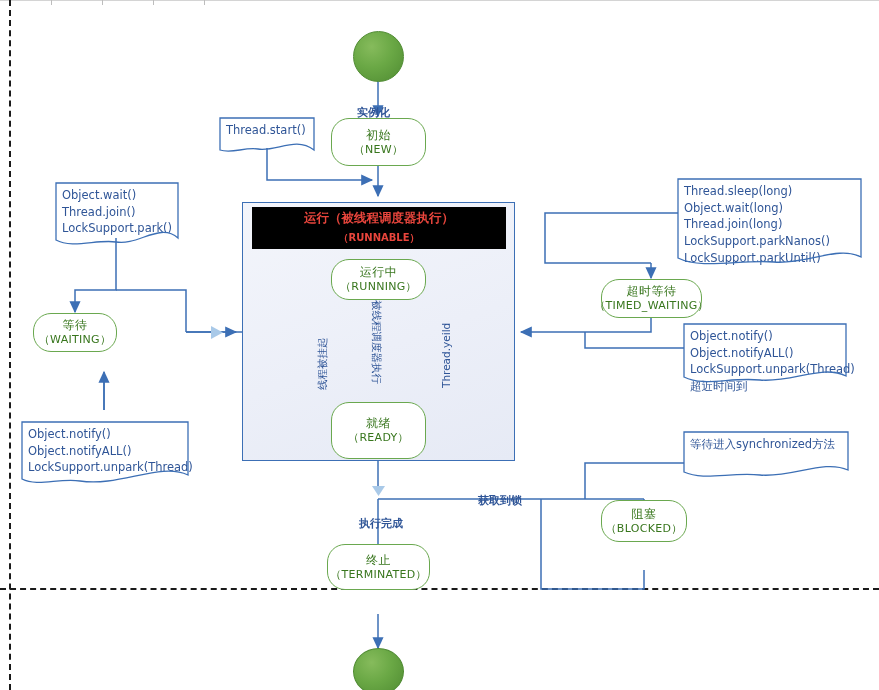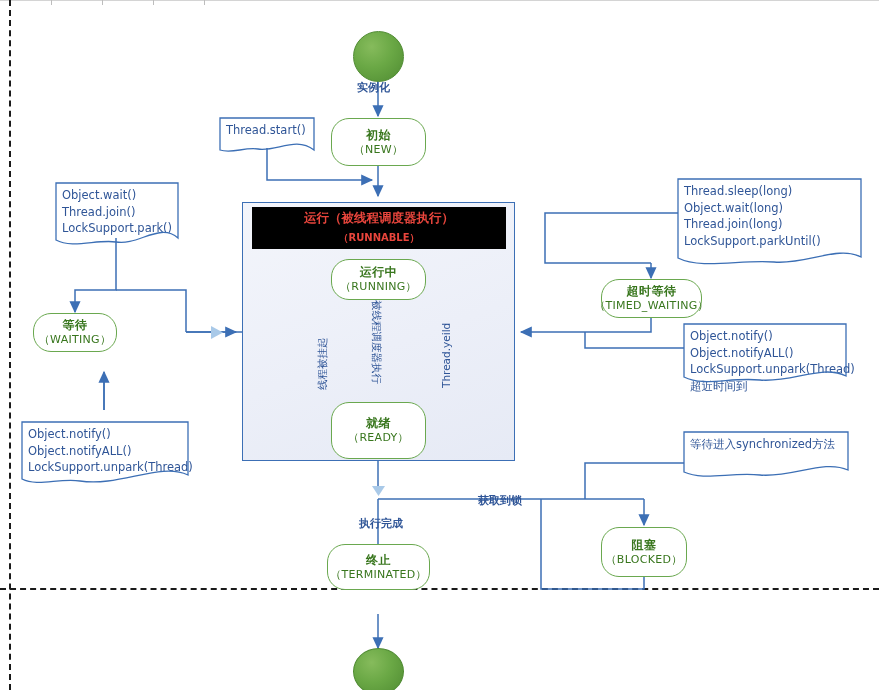--- a/index.html
+++ b/index.html
@@ -11,21 +11,21 @@
   .frame-bottom{position:absolute;left:0px;top:588px;width:879px;height:0;border-top:2px dashed #1a1a1a;}
   .frame-topline{position:absolute;left:0;top:0;width:879px;height:1px;background:#d4d4d4;}
   .tickmark{position:absolute;top:0;width:1px;height:5px;background:#bdbdbd;}
 
   svg.layer{position:absolute;left:0;top:0;width:879px;height:690px;overflow:visible;}
 
   
   .state{position:absolute;border:1.6px solid #6aa84f;border-radius:18px;background:#ffffff;
          display:flex;flex-direction:column;align-items:center;justify-content:center;
          color:#38761d;line-height:1.25;box-sizing:border-box;}
-  .state .cn{font-size:12px;font-weight:700;letter-spacing:.5px;}
+  .state .cn{font-size:12px;font-weight:400;letter-spacing:.5px;}
   .state .en{font-size:11px;letter-spacing:.3px;}
 
   
   .terminator{position:absolute;border-radius:50%;
      background:radial-gradient(circle at 36% 30%, #86bb5c 0%, #6aa845 45%, #4f8b32 100%);
      border:1.5px solid #4f8b32;}
 
   
   #runnable-box{position:absolute;left:242px;top:202px;width:273px;height:259px;
      border:1.4px solid #3c6fb5;background:linear-gradient(160deg,#f3f5fb 0%,#eceff8 55%,#e6eaf5 100%);
@@ -149,21 +149,21 @@
   <div class="state" style="left:33px;top:313px;width:84px;height:39px;">
     <span class="cn">等待</span>
     <span class="en">（WAITING）</span>
   </div>
 
   <div class="state" style="left:601px;top:279px;width:101px;height:39px;">
     <span class="cn">超时等待</span>
     <span class="en">（TIMED_WAITING）</span>
   </div>
 
-  <div class="state" style="left:601px;top:527px;width:86px;height:50px;">
+  <div class="state" style="left:601px;top:500px;width:86px;height:42px;">
     <span class="cn">阻塞</span>
     <span class="en">（BLOCKED）</span>
   </div>
 
   <div class="state" style="left:327px;top:544px;width:103px;height:46px;">
     <span class="cn">终止</span>
     <span class="en">（TERMINATED）</span>
   </div>
 
   <div class="note" style="left:220px;top:118px;width:94px;height:34px;">
@@ -188,20 +188,21 @@
     <span class="nline">LockSupport.unpark(Thread)</span>
   </div>
   <svg class="layer">
     <path d="M22,422 L188,422 L188,475 C160,462 120,487 80,481 C58,478 38,487 22,479 Z" fill="none" stroke="#3c6fb5" stroke-width="1.3"></path>
   </svg>
 
   <div class="note" style="left:678px;top:179px;width:182px;height:80px;">
     <span class="nline">Thread.sleep(long)</span>
     <span class="nline">Object.wait(long)</span>
     <span class="nline">Thread.join(long)</span>
+    <span class="nline">LockSupport.parkNanos()</span>
     <span class="nline">LockSupport.parkUntil()</span>
   </div>
   <svg class="layer">
     <path d="M678,179 L861,179 L861,257 C838,245 806,265 774,262 C742,259 702,270 678,258 Z" fill="none" stroke="#3c6fb5" stroke-width="1.3"></path>
   </svg>
 
   <div class="note" style="left:684px;top:324px;width:162px;height:66px;">
     <span class="nline">Object.notify()</span>
     <span class="nline">Object.notifyALL()</span>
     <span class="nline">LockSupport.unpark(Thread)</span>
@@ -211,21 +212,21 @@
     <path d="M684,324 L846,324 L846,376 C822,364 792,383 760,380 C730,377 704,387 684,377 Z" fill="none" stroke="#3c6fb5" stroke-width="1.3"></path>
   </svg>
 
   <div class="note" style="left:684px;top:432px;width:164px;height:44px;">
     <span class="nline">等待进入synchronized方法</span>
   </div>
   <svg class="layer">
     <path d="M684,432 L848,432 L848,470 C824,459 792,478 760,475 C730,472 704,481 684,472 Z" fill="none" stroke="#3c6fb5" stroke-width="1.3"></path>
   </svg>
 
-  <div class="elabel cn" style="left:357px;top:80px;">实例化</div>
+  <div class="elabel cn" style="left:357px;top:105px;">实例化</div>
 
   <div class="elabel cn" style="left:359px;top:516px;">执行完成</div>
 
   <div class="elabel cn" style="left:478px;top:493px;font-family:Liberation Mono, monospace;">获取到锁</div>
 
   <div class="vlabel cn" style="left:316px;top:390px;transform:rotate(-90deg);">线程被挂起</div>
 
   <div class="vlabel cn" style="left:383px;top:300px;transform:rotate(90deg);">被线程调度器执行</div>
 
   <div class="vlabel" style="left:440px;top:388px;transform:rotate(-90deg);">Thread.yeild</div>

